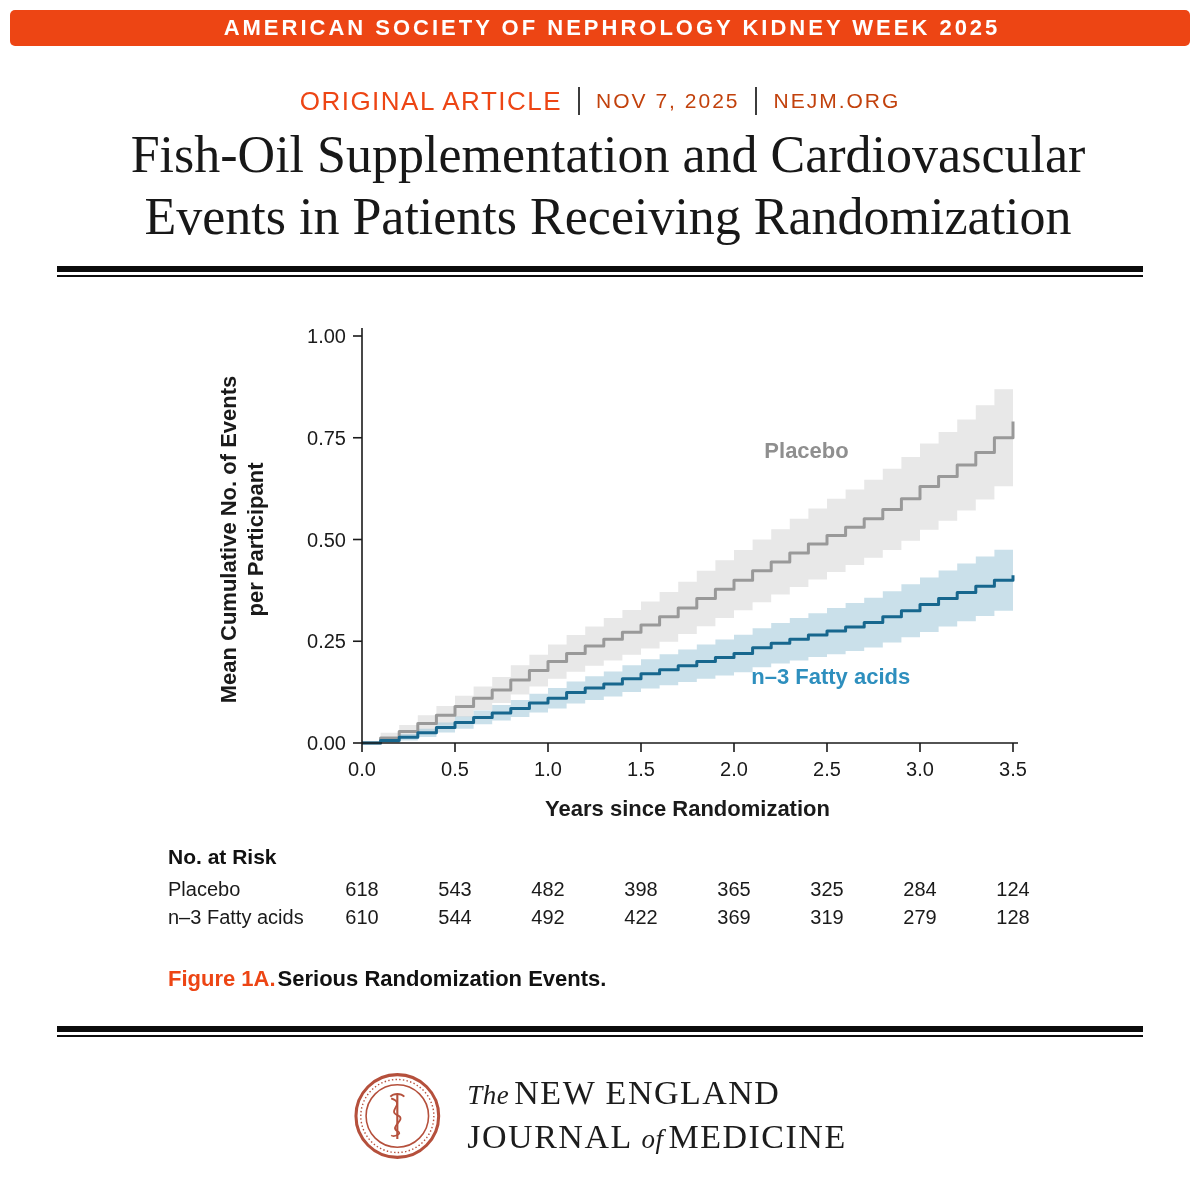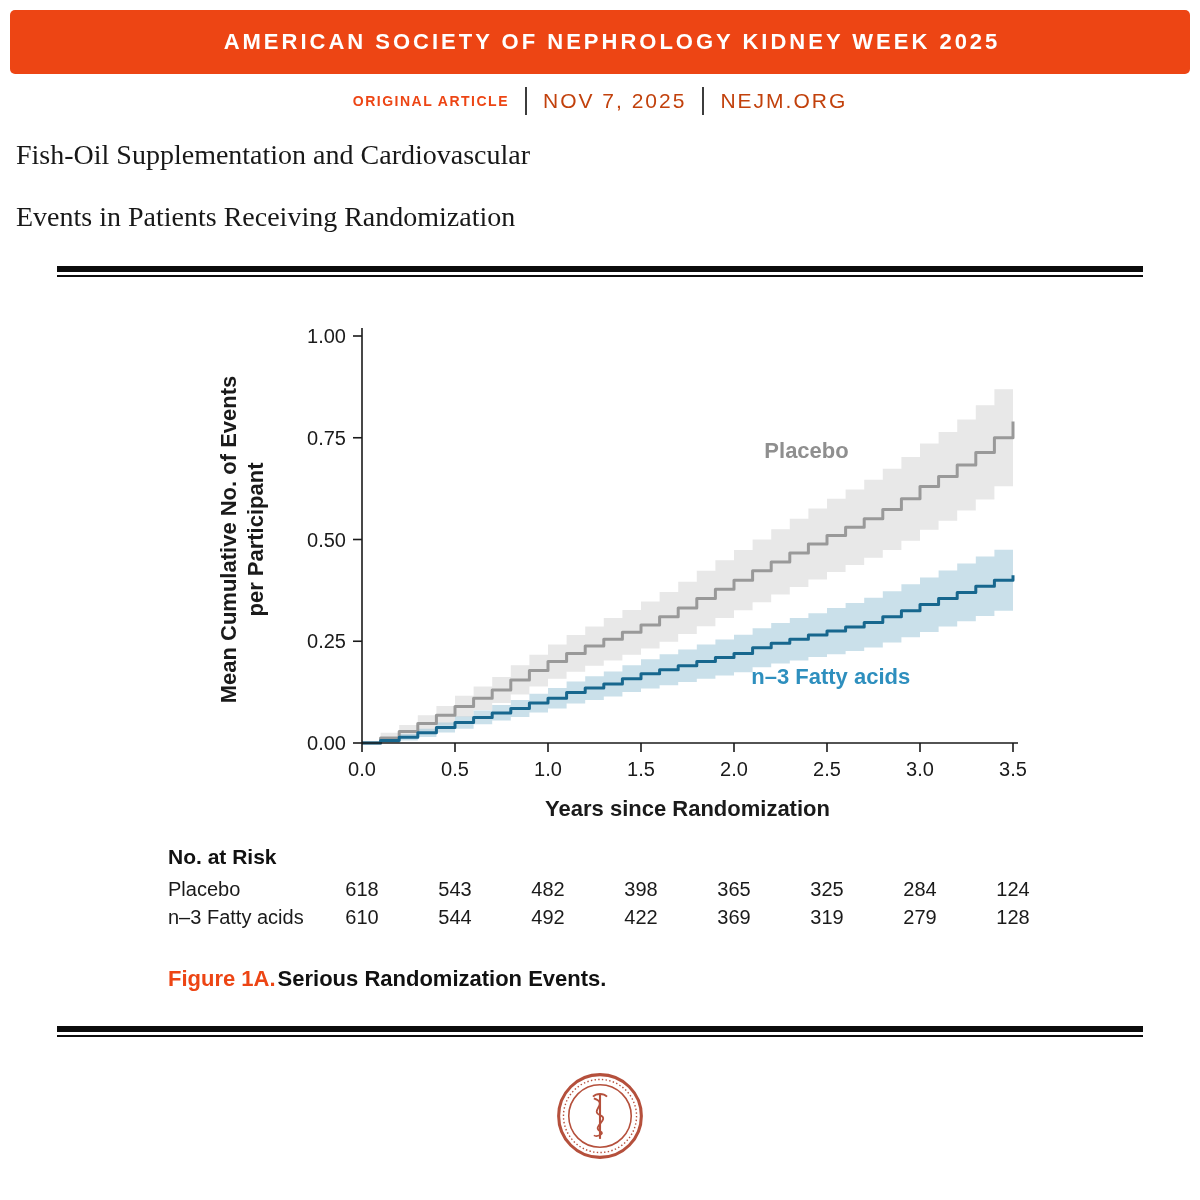--- a/index.html
+++ b/index.html
@@ -1,29 +1,29 @@
 <!DOCTYPE html>
 <html style="--accent: #ED4514; --seal: #B5503C; --placebo_line: #999999; --n3_line: #17678E; --axis: #1a1a1a;"><head>
 <meta charset="utf-8">
 <style>
   html,body{margin:0;padding:0;}
   body{width:1200px;height:1200px;background:#ffffff;font-family:"Liberation Sans",sans-serif;}
   .page{position:relative;width:1200px;height:1200px;overflow:hidden;background:#fff;}
 
-  .banner{position:absolute;top:10px;left:10px;right:10px;height:64px;background:var(--accent,#ED4514);
+  .banner{position:absolute;top:10px;left:10px;right:10px;height:36px;background:var(--accent,#ED4514);
           border-radius:5px;display:flex;align-items:center;justify-content:center;padding-left:24px;}
   .banner-text{color:#fff;font-weight:700;font-size:22px;letter-spacing:3px;}
 
   .eyebrow{position:absolute;top:86px;left:0;right:0;height:30px;display:flex;align-items:center;justify-content:center;gap:16px;}
-  .eyebrow-type{color:var(--accent,#ED4514);font-weight:700;font-size:14px;letter-spacing:1.5px;}
+  .eyebrow-type{color:var(--accent,#ED4514);font-weight:400;font-size:26px;letter-spacing:1.5px;}
   .sep{width:2px;height:28px;background:#3c3c3c;}
   .eyebrow-date,.eyebrow-site{color:#c2410c;font-size:21px;letter-spacing:2px;}
 
-  .title{position:absolute;top:124px;left:16px;right:0;margin:0;
-         font-family:"Liberation Serif",serif;font-weight:400;font-size:28px;line-height:62px;color:#181818;}
+  .title{position:absolute;top:124px;left:16px;right:0;margin:0;text-align:center;
+         font-family:"Liberation Serif",serif;font-weight:400;font-size:52px;line-height:62px;color:#181818;}
   .title span{display:block;}
 
   .rule{position:absolute;left:57px;right:57px;}
   .rule .thick{height:6px;background:#0c0c0c;}
   .rule .thin{height:2px;background:#0c0c0c;margin-top:3px;}
   .rule-top{top:266px;}
   .rule-bottom{top:1026px;}
 
   .chart{position:absolute;top:300px;left:0;font-family:"Liberation Sans",sans-serif;}
 
@@ -136,15 +136,23 @@
 
   <div class="footer">
     <svg class="seal" width="88" height="88" viewBox="0 0 100 100" fill="none" stroke="currentColor">
       <circle cx="50" cy="50" r="47" stroke-width="3.5"></circle>
       <circle cx="50" cy="50" r="41.5" stroke-width="1.6" stroke-dasharray="1.6,2.6"></circle>
       <circle cx="50" cy="50" r="35.5" stroke-width="1.8"></circle>
       <path d="M50 25 L50 76" stroke-width="2.4"></path>
       <path d="M43 30 C60 36 38 44 50 49 C62 54 40 62 50 67 C57 70.5 46 74 43 72" stroke-width="2"></path>
       <path d="M42 28 C46 24 54 24 58 28" stroke-width="2"></path>
     </svg>
+    <div class="logo-text">
+      <div class="logo-line1">
+        <span class="lt-italic">The</span><span class="lt-caps">NEW ENGLAND</span>
+      </div>
+      <div class="logo-line2">
+        <span class="lt-caps">JOURNAL</span> <span class="lt-italic">of</span><span class="lt-caps">MEDICINE</span>
+      </div>
+    </div>
   </div>
 
 </div>
 
 </body></html>

